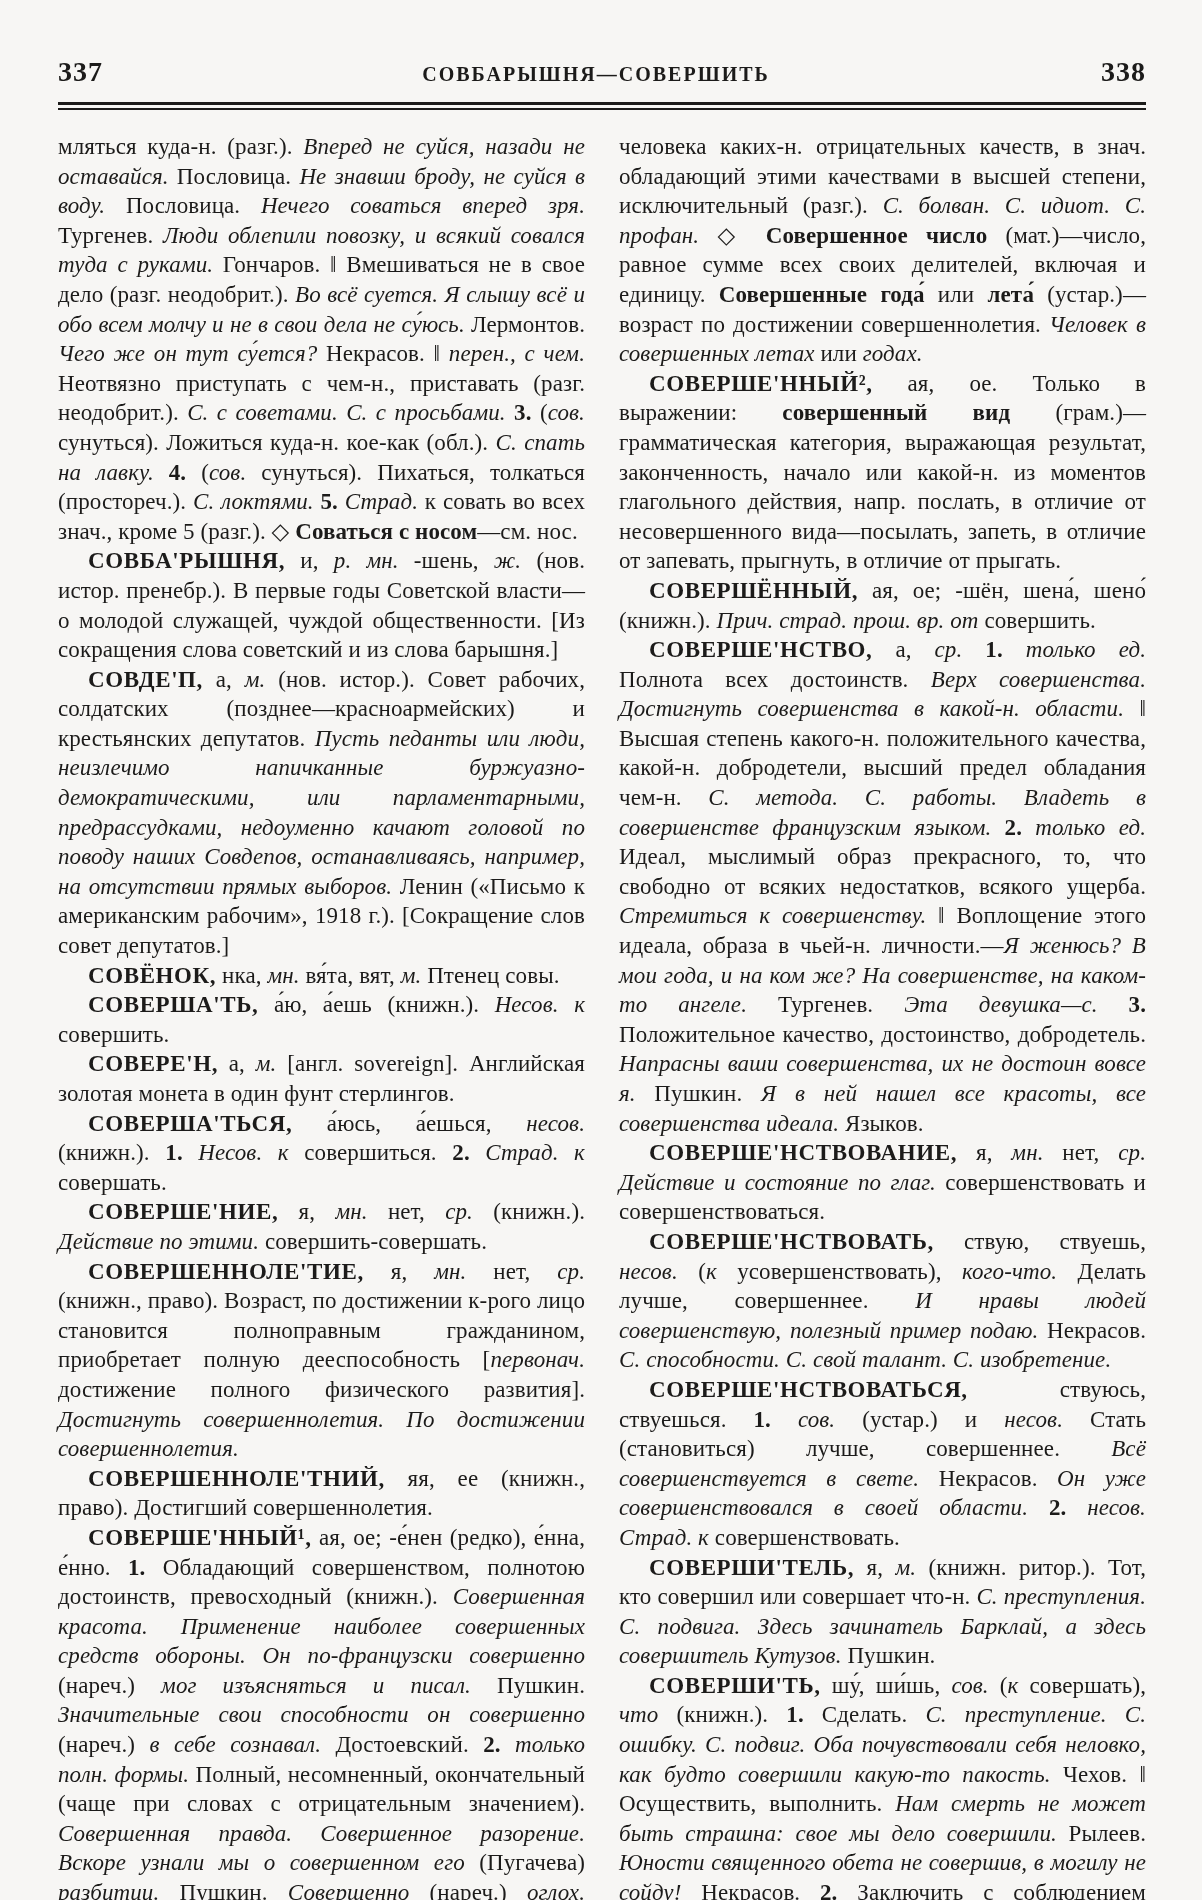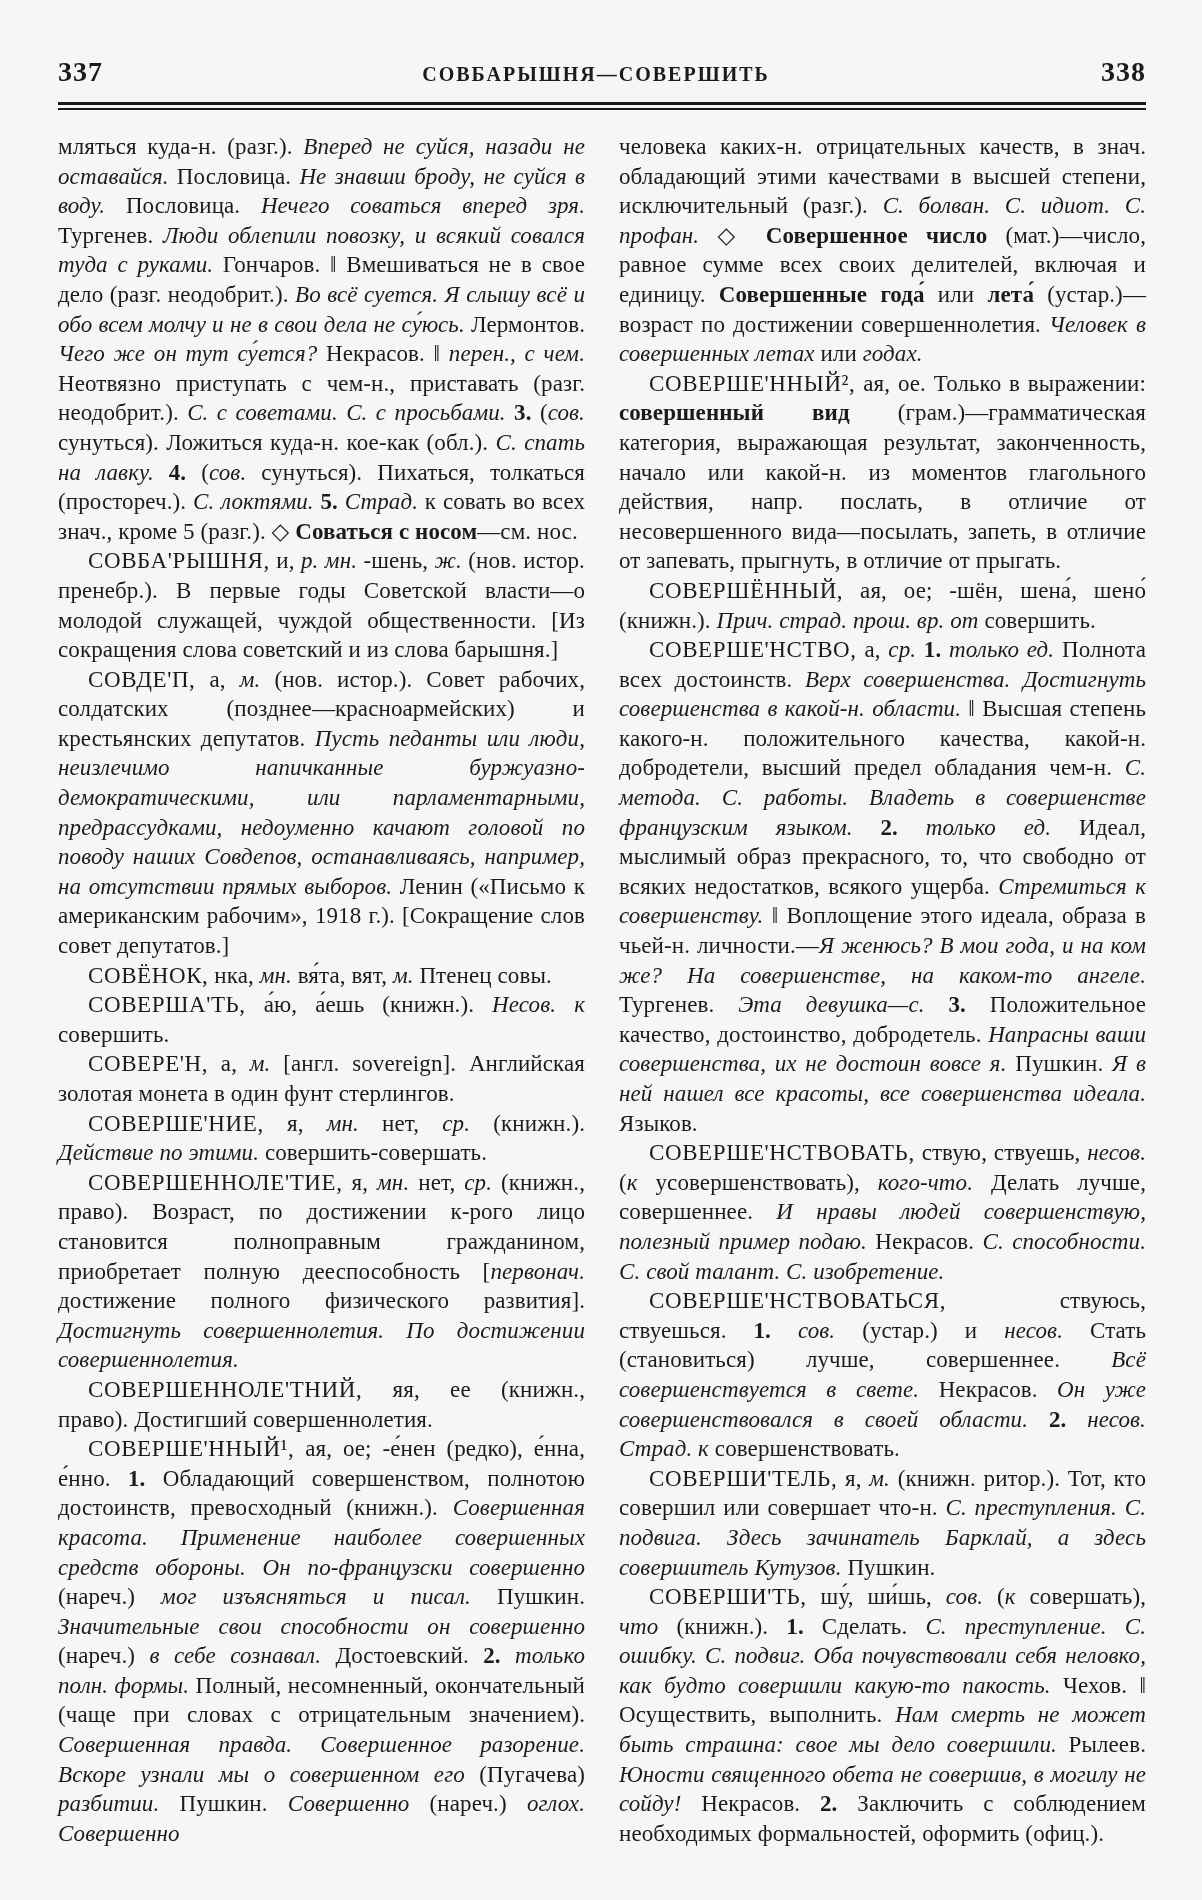--- a/index.html
+++ b/index.html
@@ -51,49 +51,51 @@
     line-height:29.6px;
     letter-spacing:0.1px;
   }
   .col p{
     margin:0;
     text-indent:30px;
   }
   .col p.noindent{text-indent:0;}
   .col .b{font-weight:bold;}
   .col .i{font-style:italic;}
-  .col .hw{font-weight:normal;letter-spacing:0.6px;}
+  .col .hw{font-weight:bold;letter-spacing:0.6px;}
 </style>
 </head>
 <body>
 
 <div class="page">
   <div class="hdr">
     <span class="pn">337</span>
     <span class="ttl">СОВБАРЫШНЯ—СОВЕРШИТЬ</span>
     <span class="pn">338</span>
   </div>
   <div class="rule"></div>
   <div class="cols">
     <div class="col" id="col-0">
         <p class="noindent"><span>мляться куда-н. (разг.). </span><span class="i">Вперед не суйся, назади не оставайся.</span><span> Пословица. </span><span class="i">Не знавши броду, не суйся в воду.</span><span> Пословица. </span><span class="i">Нечего соваться вперед зря.</span><span> Тургенев. </span><span class="i">Люди облепили повозку, и всякий совался туда с руками.</span><span> Гончаров. ‖ Вмешиваться не в свое дело (разг. неодобрит.). </span><span class="i">Во всё суется. Я слышу всё и обо всем молчу и не в свои дела не су́юсь.</span><span> Лермонтов. </span><span class="i">Чего же он тут су́ется?</span><span> Некрасов. ‖ </span><span class="i">перен., с чем.</span><span> Неотвязно приступать с чем-н., приставать (разг. неодобрит.). </span><span class="i">С. с советами. С. с просьбами.</span><span> </span><span class="b">3.</span><span> (</span><span class="i">сов.</span><span> сунуться). Ложиться куда-н. кое-как (обл.). </span><span class="i">С. спать на лавку.</span><span> </span><span class="b">4.</span><span> (</span><span class="i">сов.</span><span> сунуться). Пихаться, толкаться (простореч.). </span><span class="i">С. локтями.</span><span> </span><span class="b">5.</span><span> </span><span class="i">Страд.</span><span> к совать во всех знач., кроме 5 (разг.). ◇ </span><span class="b">Соваться с носом</span><span>—см. нос.</span></p>
         <p><span class="hw">СОВБА'РЫШНЯ,</span><span> и, </span><span class="i">р. мн.</span><span> -шень, </span><span class="i">ж.</span><span> (нов. истор. пренебр.). В первые годы Советской власти—о молодой служащей, чуждой общественности. [Из сокращения слова советский и из слова барышня.]</span></p>
         <p><span class="hw">СОВДЕ'П,</span><span> а, </span><span class="i">м.</span><span> (нов. истор.). Совет рабочих, солдатских (позднее—красноармейских) и крестьянских депутатов. </span><span class="i">Пусть педанты или люди, неизлечимо напичканные буржуазно-демократическими, или парламентарными, предрассудками, недоуменно качают головой по поводу наших Совдепов, останавливаясь, например, на отсутствии прямых выборов.</span><span> Ленин («Письмо к американским рабочим», 1918 г.). [Сокращение слов совет депутатов.]</span></p>
         <p><span class="hw">СОВЁНОК,</span><span> нка, </span><span class="i">мн.</span><span> вя́та, вят, </span><span class="i">м.</span><span> Птенец совы.</span></p>
         <p><span class="hw">СОВЕРША'ТЬ,</span><span> а́ю, а́ешь (книжн.). </span><span class="i">Несов. к</span><span> совершить.</span></p>
         <p><span class="hw">СОВЕРЕ'Н,</span><span> а, </span><span class="i">м.</span><span> [англ. sovereign]. Английская золотая монета в один фунт стерлингов.</span></p>
+        <p><span class="hw">СОВЕРША'ТЬСЯ,</span><span> а́юсь, а́ешься, </span><span class="i">несов.</span><span> (книжн.). </span><span class="b">1.</span><span> </span><span class="i">Несов. к</span><span> совершиться. </span><span class="b">2.</span><span> </span><span class="i">Страд. к</span><span> совершать.</span></p>
         <p><span class="hw">СОВЕРШЕ'НИЕ,</span><span> я, </span><span class="i">мн.</span><span> нет, </span><span class="i">ср.</span><span> (книжн.). </span><span class="i">Действие по этими.</span><span> совершить-совершать.</span></p>
         <p><span class="hw">СОВЕРШЕННОЛЕ'ТИЕ,</span><span> я, </span><span class="i">мн.</span><span> нет, </span><span class="i">ср.</span><span> (книжн., право). Возраст, по достижении к-рого лицо становится полноправным гражданином, приобретает полную дееспособность [</span><span class="i">первонач.</span><span> достижение полного физического развития]. </span><span class="i">Достигнуть совершеннолетия. По достижении совершеннолетия.</span></p>
         <p><span class="hw">СОВЕРШЕННОЛЕ'ТНИЙ,</span><span> яя, ее (книжн., право). Достигший совершеннолетия.</span></p>
         <p><span class="hw">СОВЕРШЕ'ННЫЙ¹,</span><span> ая, ое; -е́нен (редко), е́нна, е́нно. </span><span class="b">1.</span><span> Обладающий совершенством, полнотою достоинств, превосходный (книжн.). </span><span class="i">Совершенная красота. Применение наиболее совершенных средств обороны. Он по-французски совершенно </span><span>(нареч.)</span><span class="i"> мог изъясняться и писал.</span><span> Пушкин. </span><span class="i">Значительные свои способности он совершенно </span><span>(нареч.)</span><span class="i"> в себе сознавал.</span><span> Достоевский. </span><span class="b">2.</span><span> </span><span class="i">только полн. формы.</span><span> Полный, несомненный, окончательный (чаще при словах с отрицательным значением). </span><span class="i">Совершенная правда. Совершенное разорение. Вскоре узнали мы о совершенном его </span><span>(Пугачева)</span><span class="i"> разбитии.</span><span> Пушкин. </span><span class="i">Совершенно </span><span>(нареч.)</span><span class="i"> оглох. Совершенно </span></p>
       </div>
     <div class="col" id="col-1">
         <p class="noindent"><span>человека каких-н. отрицательных качеств, в знач. обладающий этими качествами в высшей степени, исключительный (разг.). </span><span class="i">С. болван. С. идиот. С. профан.</span><span> ◇ </span><span class="b">Совершенное число</span><span> (мат.)—число, равное сумме всех своих делителей, включая и единицу. </span><span class="b">Совершенные года́</span><span> или </span><span class="b">лета́</span><span> (устар.)—возраст по достижении совершеннолетия. </span><span class="i">Человек в совершенных летах</span><span> или </span><span class="i">годах.</span></p>
         <p><span class="hw">СОВЕРШЕ'ННЫЙ²,</span><span> ая, ое. Только в выражении: </span><span class="b">совершенный вид</span><span> (грам.)—грамматическая категория, выражающая результат, законченность, начало или какой-н. из моментов глагольного действия, напр. послать, в отличие от несовершенного вида—посылать, запеть, в отличие от запевать, прыгнуть, в отличие от прыгать.</span></p>
         <p><span class="hw">СОВЕРШЁННЫЙ,</span><span> ая, ое; -шён, шена́, шено́ (книжн.). </span><span class="i">Прич. страд. прош. вр. от</span><span> совершить.</span></p>
         <p><span class="hw">СОВЕРШЕ'НСТВО,</span><span> а, </span><span class="i">ср.</span><span> </span><span class="b">1.</span><span> </span><span class="i">только ед.</span><span> Полнота всех достоинств. </span><span class="i">Верх совершенства. Достигнуть совершенства в какой-н. области.</span><span> ‖ Высшая степень какого-н. положительного качества, какой-н. добродетели, высший предел обладания чем-н. </span><span class="i">С. метода. С. работы. Владеть в совершенстве французским языком.</span><span> </span><span class="b">2.</span><span> </span><span class="i">только ед.</span><span> Идеал, мыслимый образ прекрасного, то, что свободно от всяких недостатков, всякого ущерба. </span><span class="i">Стремиться к совершенству.</span><span> ‖ Воплощение этого идеала, образа в чьей-н. личности.—</span><span class="i">Я женюсь? В мои года, и на ком же? На совершенстве, на каком-то ангеле.</span><span> Тургенев. </span><span class="i">Эта девушка—с.</span><span> </span><span class="b">3.</span><span> Положительное качество, достоинство, добродетель. </span><span class="i">Напрасны ваши совершенства, их не достоин вовсе я.</span><span> Пушкин. </span><span class="i">Я в ней нашел все красоты, все совершенства идеала.</span><span> Языков.</span></p>
+        <p><span class="hw">СОВЕРШЕ'НСТВОВАНИЕ,</span><span> я, </span><span class="i">мн.</span><span> нет, </span><span class="i">ср.</span><span> </span><span class="i">Действие и состояние по глаг.</span><span> совершенствовать и совершенствоваться.</span></p>
         <p><span class="hw">СОВЕРШЕ'НСТВОВАТЬ,</span><span> ствую, ствуешь, </span><span class="i">несов.</span><span> (</span><span class="i">к</span><span> усовершенствовать), </span><span class="i">кого-что.</span><span> Делать лучше, совершеннее. </span><span class="i">И нравы людей совершенствую, полезный пример подаю.</span><span> Некрасов. </span><span class="i">С. способности. С. свой талант. С. изобретение.</span></p>
         <p><span class="hw">СОВЕРШЕ'НСТВОВАТЬСЯ,</span><span> ствуюсь, ствуешься. </span><span class="b">1.</span><span> </span><span class="i">сов.</span><span> (устар.) и </span><span class="i">несов.</span><span> Стать (становиться) лучше, совершеннее. </span><span class="i">Всё совершенствуется в свете.</span><span> Некрасов. </span><span class="i">Он уже совершенствовался в своей области.</span><span> </span><span class="b">2.</span><span> </span><span class="i">несов.</span><span> </span><span class="i">Страд. к</span><span> совершенствовать.</span></p>
         <p><span class="hw">СОВЕРШИ'ТЕЛЬ,</span><span> я, </span><span class="i">м.</span><span> (книжн. ритор.). Тот, кто совершил или совершает что-н. </span><span class="i">С. преступления. С. подвига. Здесь зачинатель Барклай, а здесь совершитель Кутузов.</span><span> Пушкин.</span></p>
         <p><span class="hw">СОВЕРШИ'ТЬ,</span><span> шу́, ши́шь, </span><span class="i">сов.</span><span> (</span><span class="i">к</span><span> совершать), </span><span class="i">что</span><span> (книжн.). </span><span class="b">1.</span><span> Сделать. </span><span class="i">С. преступление. С. ошибку. С. подвиг. Оба почувствовали себя неловко, как будто совершили какую-то пакость.</span><span> Чехов. ‖ Осуществить, выполнить. </span><span class="i">Нам смерть не может быть страшна: свое мы дело совершили.</span><span> Рылеев. </span><span class="i">Юности священного обета не совершив, в могилу не сойду!</span><span> Некрасов. </span><span class="b">2.</span><span> Заключить с соблюдением необходимых формальностей, оформить (офиц.). </span></p>
       </div>
   </div>
 </div>
 
 </body></html>

